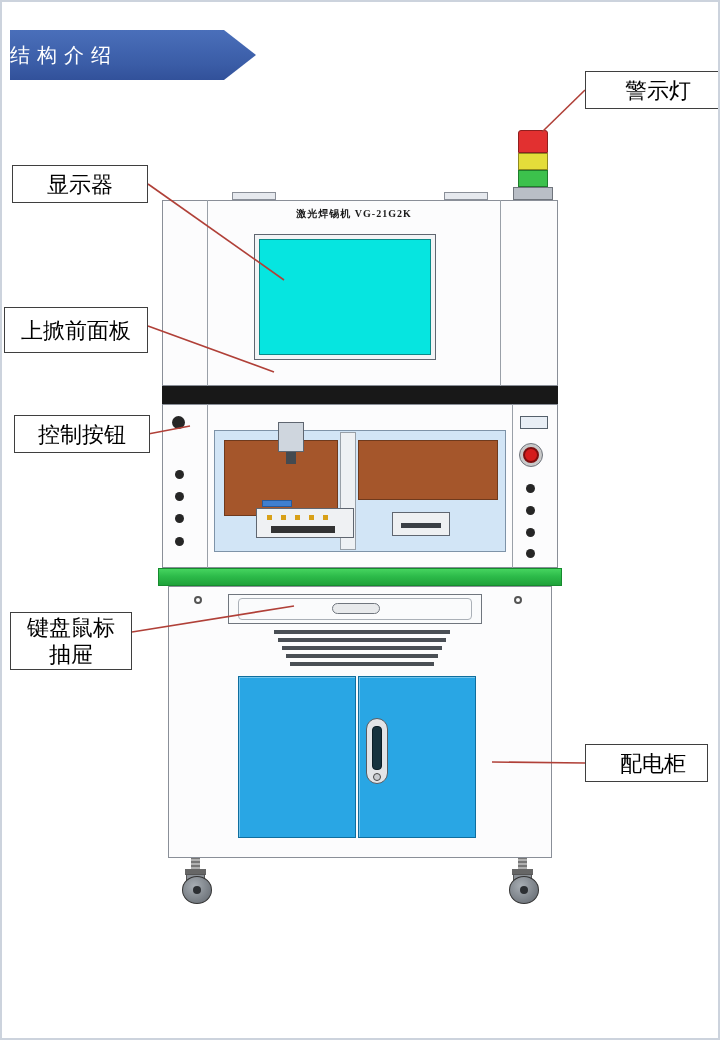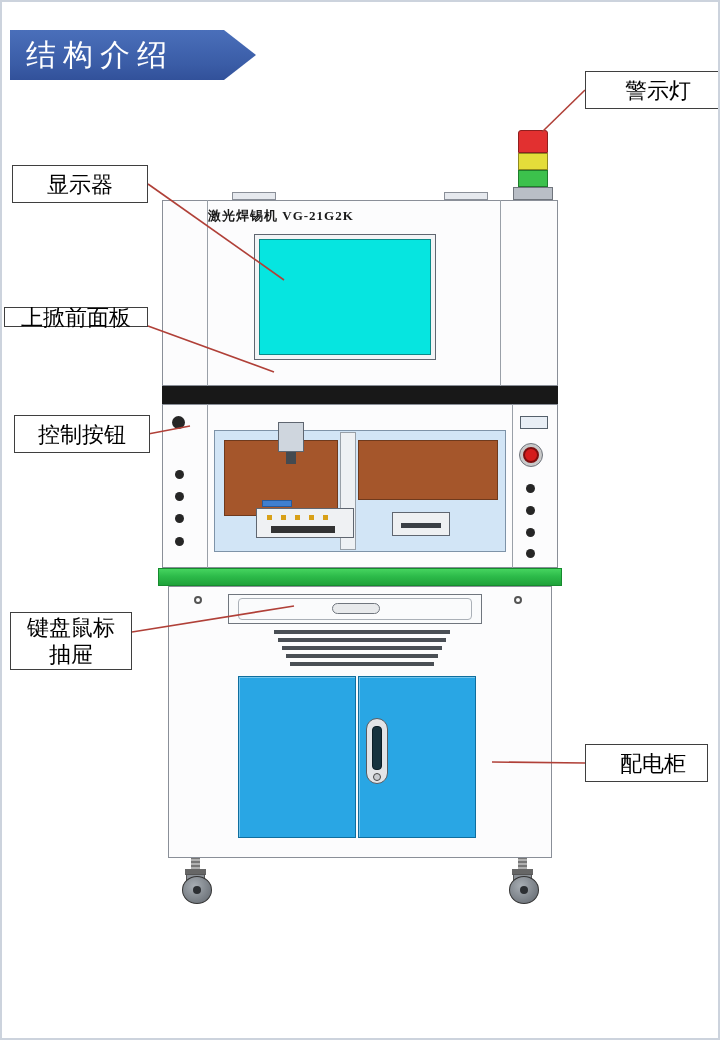--- a/index.html
+++ b/index.html
@@ -10,21 +10,21 @@
   }
   .abs{position:absolute;box-sizing:border-box;}
 
   
   .banner{
     left:8px;top:28px;width:246px;height:50px;
     background:linear-gradient(180deg,#4a6fba 0%,#3a5ca6 70%,#32519a 100%);
     clip-path:polygon(0 0, calc(100% - 32px) 0, 100% 50%, calc(100% - 32px) 100%, 0 100%);
     display:flex;align-items:center;
   }
-  .banner span{color:#fff;font-size:30px;letter-spacing:7px;padding-left:16px;}
+  .banner span{color:#fff;font-size:20px;letter-spacing:7px;}
 
   
   .callout{
     background:#fff;border:1px solid #3f3f3f;z-index:6;
     display:flex;align-items:center;justify-content:center;flex-direction:column;
     font-size:22px;color:#000;line-height:27px;text-align:center;
   }
 
   
   .leaders{left:0;top:0;width:720px;height:1040px;z-index:5;pointer-events:none;}
@@ -35,21 +35,21 @@
 
   
   .light-red{left:516px;top:128px;width:30px;height:23px;background:#e23030;border:1px solid #8f1f1f;border-radius:3px 3px 0 0;}
   .light-yellow{left:516px;top:151px;width:30px;height:17px;background:#e4dd3a;border:1px solid #8f8a1f;}
   .light-green{left:516px;top:168px;width:30px;height:17px;background:#3cc14c;border:1px solid #1f7d2c;}
   .light-base{left:511px;top:185px;width:40px;height:13px;background:#b9bec6;border:1px solid #70757d;}
 
   
   .head{left:160px;top:198px;width:396px;height:186px;}
   .vent{top:190px;width:44px;height:8px;background:#e6e9ee;border:1px solid #8a8f98;}
-  .model{left:206px;top:205px;width:292px;text-align:left;font-size:13px;font-weight:bold;color:#1a1a1a;letter-spacing:1px;}
+  .model{left:206px;top:205px;width:292px;text-align:center;font-size:10px;font-weight:bold;color:#1a1a1a;letter-spacing:1px;}
   .bezel{left:252px;top:232px;width:182px;height:126px;background:#f2f4f6;border:1px solid #5f6670;}
   .screen{left:257px;top:237px;width:172px;height:116px;background:#06e5e0;border:1px solid #0a8a88;}
 
   .band{left:160px;top:384px;width:396px;height:18px;background:#181818;}
 
   
   .mid{left:160px;top:402px;width:396px;height:164px;}
   .dot{border-radius:50%;background:#262626;}
   .estop-ring{left:517px;top:441px;width:24px;height:24px;border-radius:50%;background:#c9c9c9;border:1px solid #70757d;}
   .estop{left:521px;top:445px;width:16px;height:16px;border-radius:50%;background:#d51c1c;border:2px solid #7d0f0f;}
@@ -201,21 +201,21 @@
   </div>
 
   <div class="abs callout" style="left:583px;top:69px;width:146px;height:38px;">
     <span>警示灯</span>
   </div>
 
   <div class="abs callout" style="left:10px;top:163px;width:136px;height:38px;">
     <span>显示器</span>
   </div>
 
-  <div class="abs callout" style="left:2px;top:305px;width:144px;height:20px;">
+  <div class="abs callout" style="left:2px;top:305px;width:144px;height:46px;">
     <span>上掀前面板</span>
   </div>
 
   <div class="abs callout" style="left:12px;top:413px;width:136px;height:38px;">
     <span>控制按钮</span>
   </div>
 
   <div class="abs callout" style="left:8px;top:610px;width:122px;height:58px;">
     <span>键盘鼠标</span>
     <span>抽屉</span>

